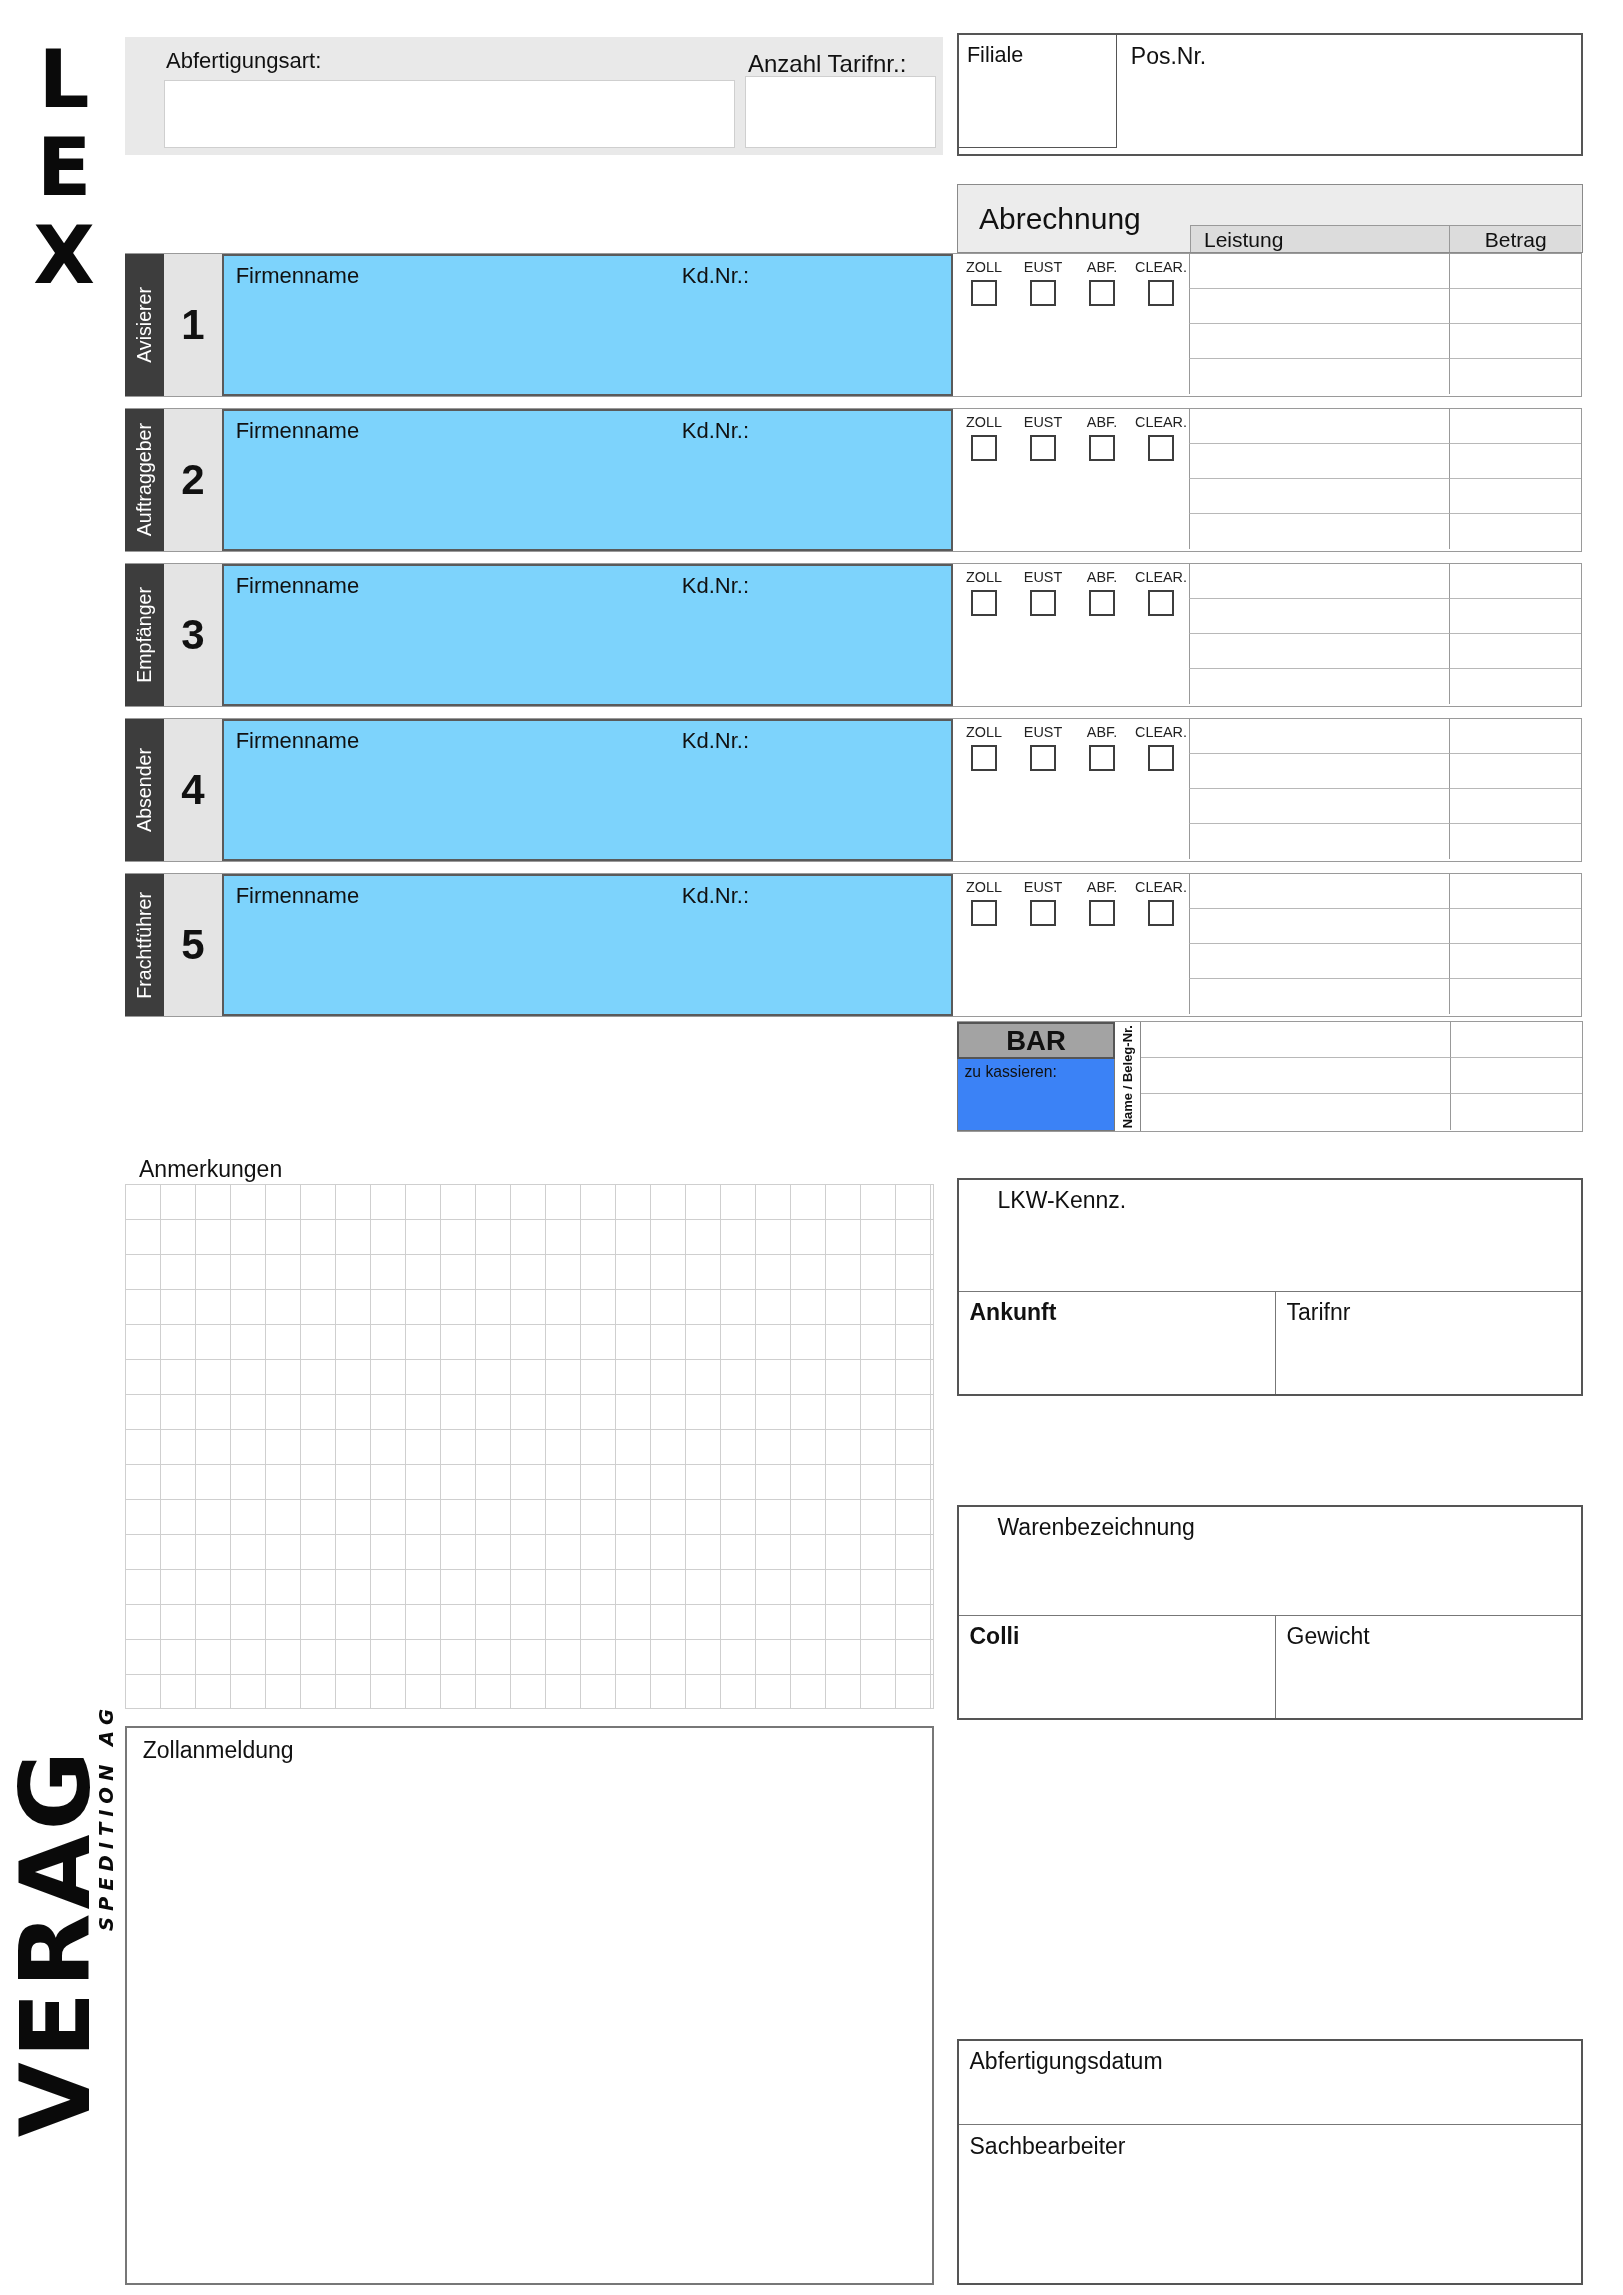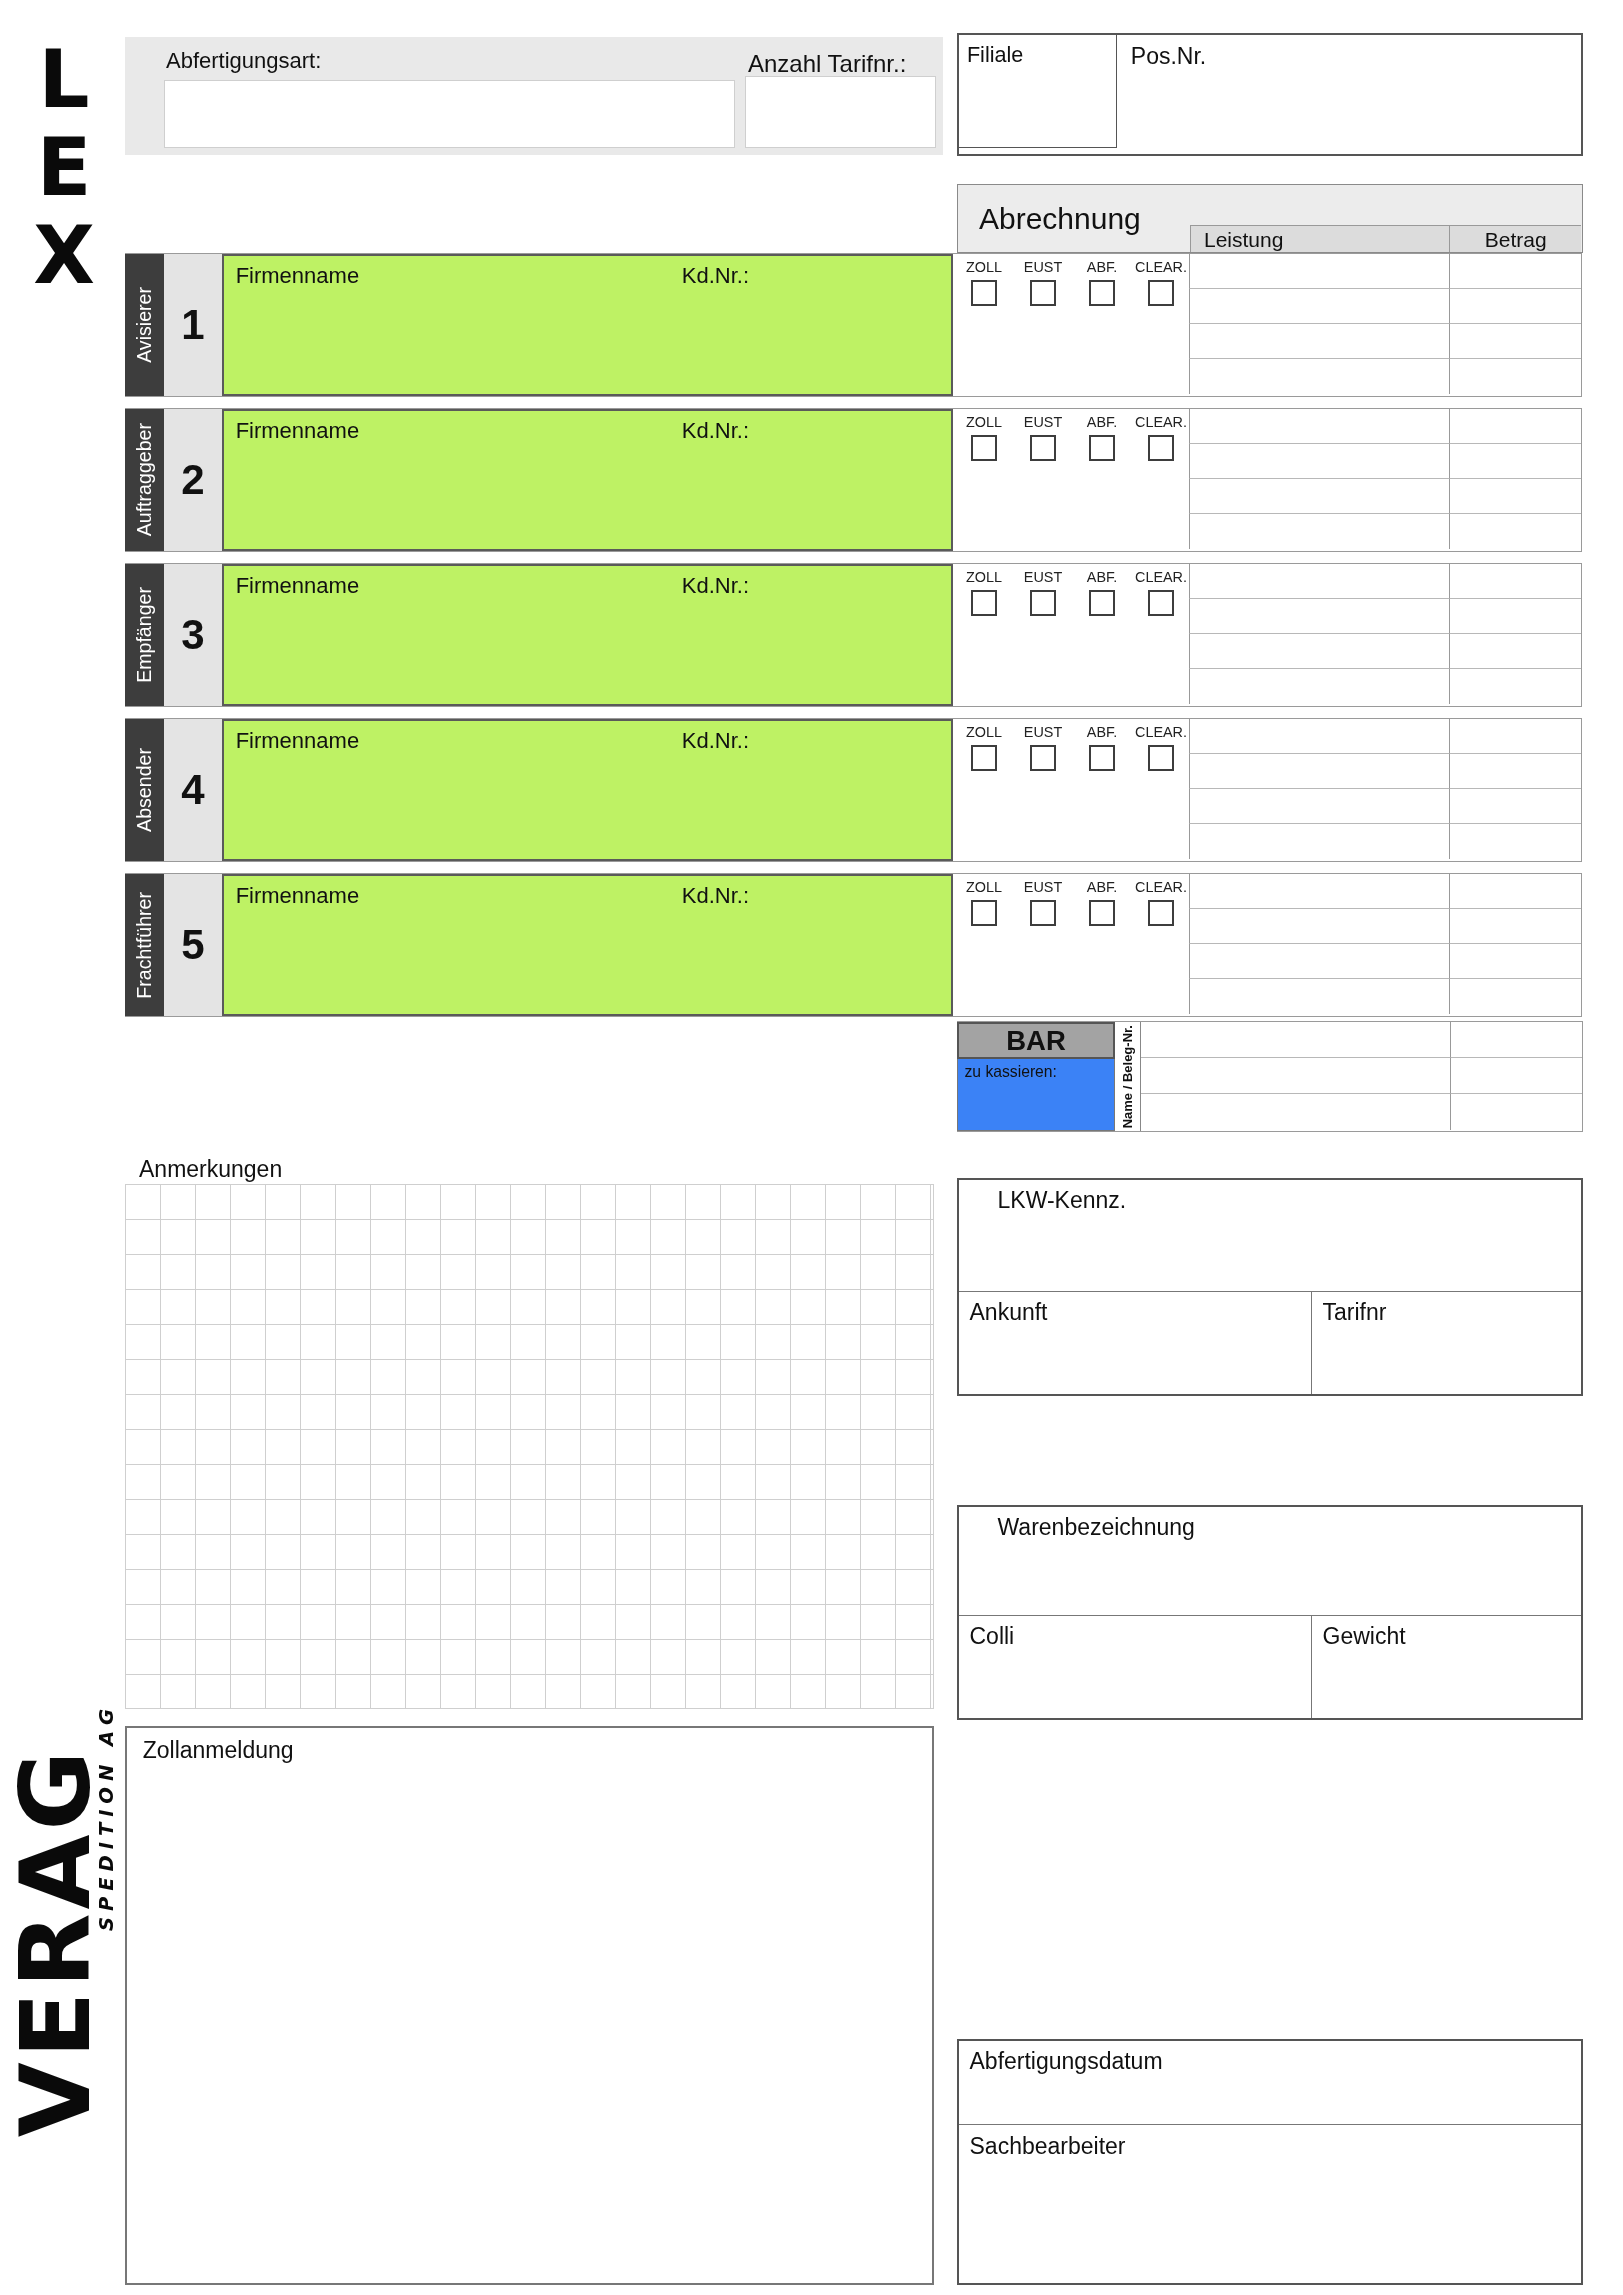--- a/index.html
+++ b/index.html
@@ -49,21 +49,21 @@
     font-size:21px; padding:2px 0 0 0; text-align:center; }
 
   
   .rows { position:absolute; left:125px; top:253px; width:1457px; }
   .row-group { display:flex; height:144px; margin-bottom:11px;
     border-top:1.3px solid #9a9a9a; border-bottom:1.3px solid #9a9a9a; border-right:1.3px solid #9a9a9a; }
   .role-bar { width:39px; background:#3d3d3d; display:flex; align-items:center; justify-content:center; }
   .role-bar .vtext { color:#fff; font-size:19.6px; }
   .num-cell { width:58px; background:#e4e4e4; display:flex; align-items:center; justify-content:center;
     font-size:42px; font-weight:bold; }
-  .firm-box { width:732px; background:#bef264; border:2px solid #5a5a5a; position:relative; }
+  .firm-box { width:732px; background:#7dd3fc; border:2px solid #5a5a5a; position:relative; }
   .firm-label { position:absolute; left:11.8px; top:6.5px; font-size:22px; }
   .kd-label { position:absolute; left:458px; top:6.5px; font-size:22px; }
   .rg-gap { width:3.3px; }
   .acct { flex:1; display:grid; grid-template-columns:233px 260px 132px; grid-auto-rows:35px; }
   .check-zone { grid-row:1/5; position:relative; }
   .cb-label { position:absolute; top:5.2px; transform:translateX(-50%); font-size:14.4px; color:#222; white-space:nowrap; }
   .cb { position:absolute; top:26px; width:26px; height:26px; transform:translateX(-50%);
     border:2px solid #3d3d3d; background:#fff; }
   .c1{left:28px} .c2{left:87px} .c3{left:146px} .c4{left:205px}
   .ls-cell { border-left:1.3px solid #999; border-bottom:1.3px solid #b8b8b8; }
@@ -89,21 +89,21 @@
   .anm-grid { position:absolute; left:125px; top:1184px; width:809px; height:525px;
     border-right:1.3px solid #cfcfcf; border-bottom:1.3px solid #cfcfcf;
     background-image:
       repeating-linear-gradient(to right, #cfcfcf 0 1.3px, transparent 1.3px 35px),
       repeating-linear-gradient(to bottom, #cfcfcf 0 1.3px, transparent 1.3px 35px); }
 
   
   .rbox { position:absolute; left:957px; width:626px; border:2px solid #555; background:#fff; }
   .rbox-label { position:absolute; left:10.5px; top:6.5px; font-size:23px;margin-left:28px; }
   .split-row { position:absolute; left:0; right:0; bottom:0; border-top:1.3px solid #777; display:flex; }
-  .split-l { width:353px; border-right:1.3px solid #777; padding:6.5px 10.5px; font-size:23px; }
+  .split-l { width:317px; border-right:1.3px solid #777; padding:6.5px 10.5px; font-size:23px;font-weight:bold; }
   .split-r { flex:1; padding:6.5px 10.5px; font-size:23px; }
 
   .lkw-box { top:1178px; height:218px; }
   .lkw-box .split-row { height:103px; }
   .waren-box { top:1505px; height:215px; }
   .waren-box .split-row { height:103px; }
 
   .zoll-box { position:absolute; left:125px; top:1726px; width:809px; height:559px; border:2px solid #777; background:#fff; }
   .zoll-label { position:absolute; left:15.7px; top:9.2px; font-size:23px; }
 

